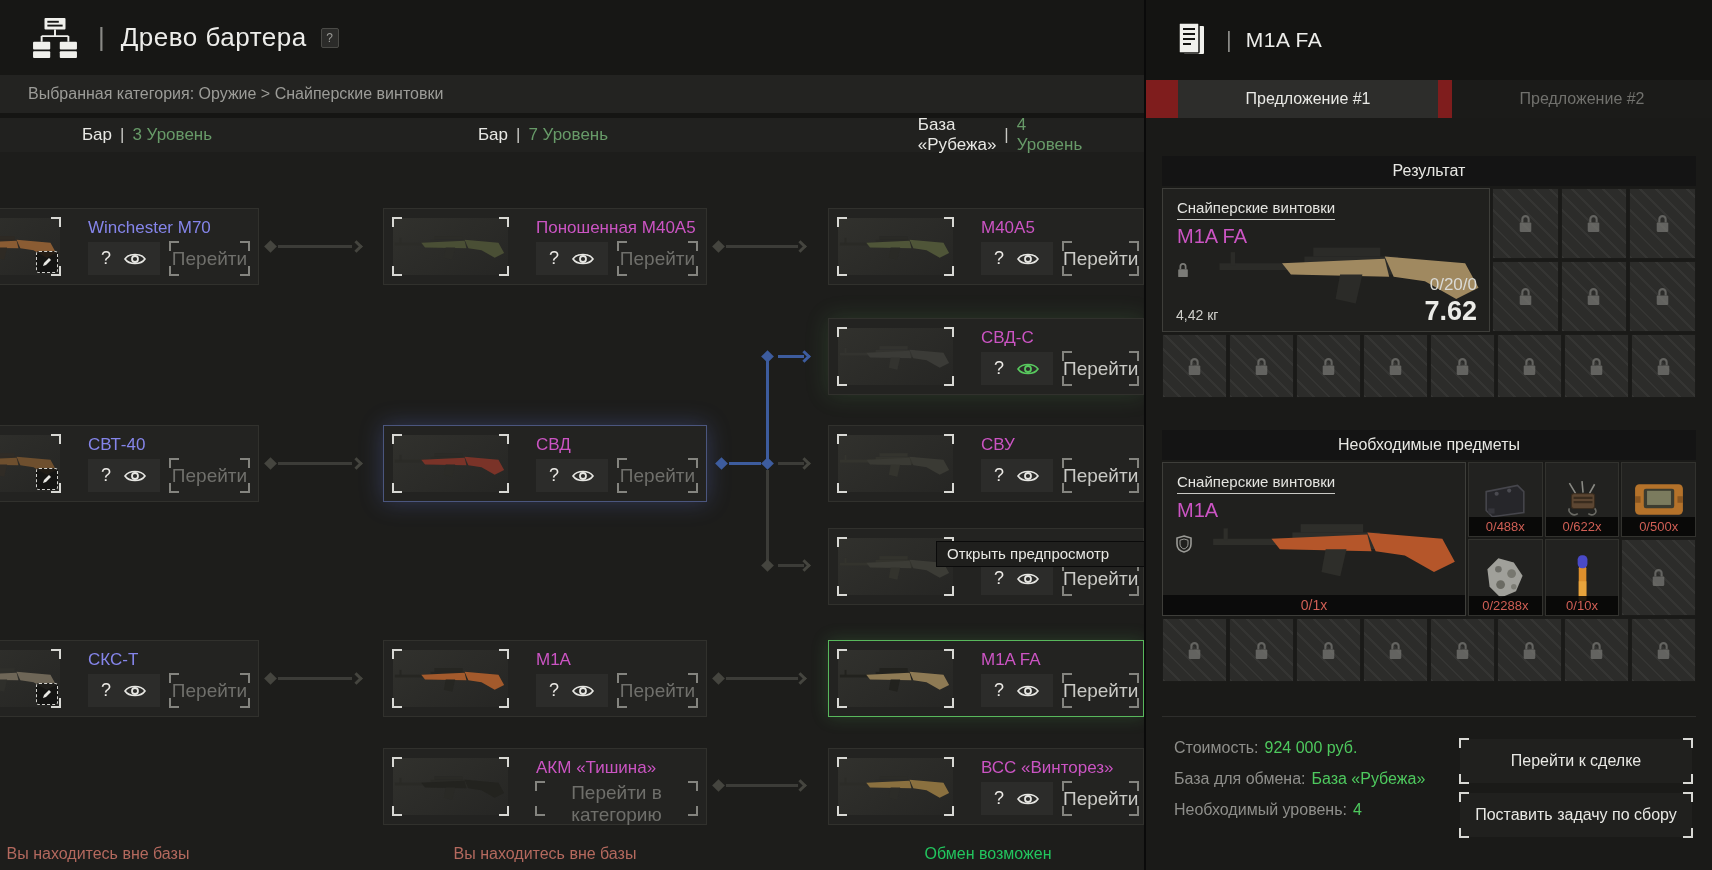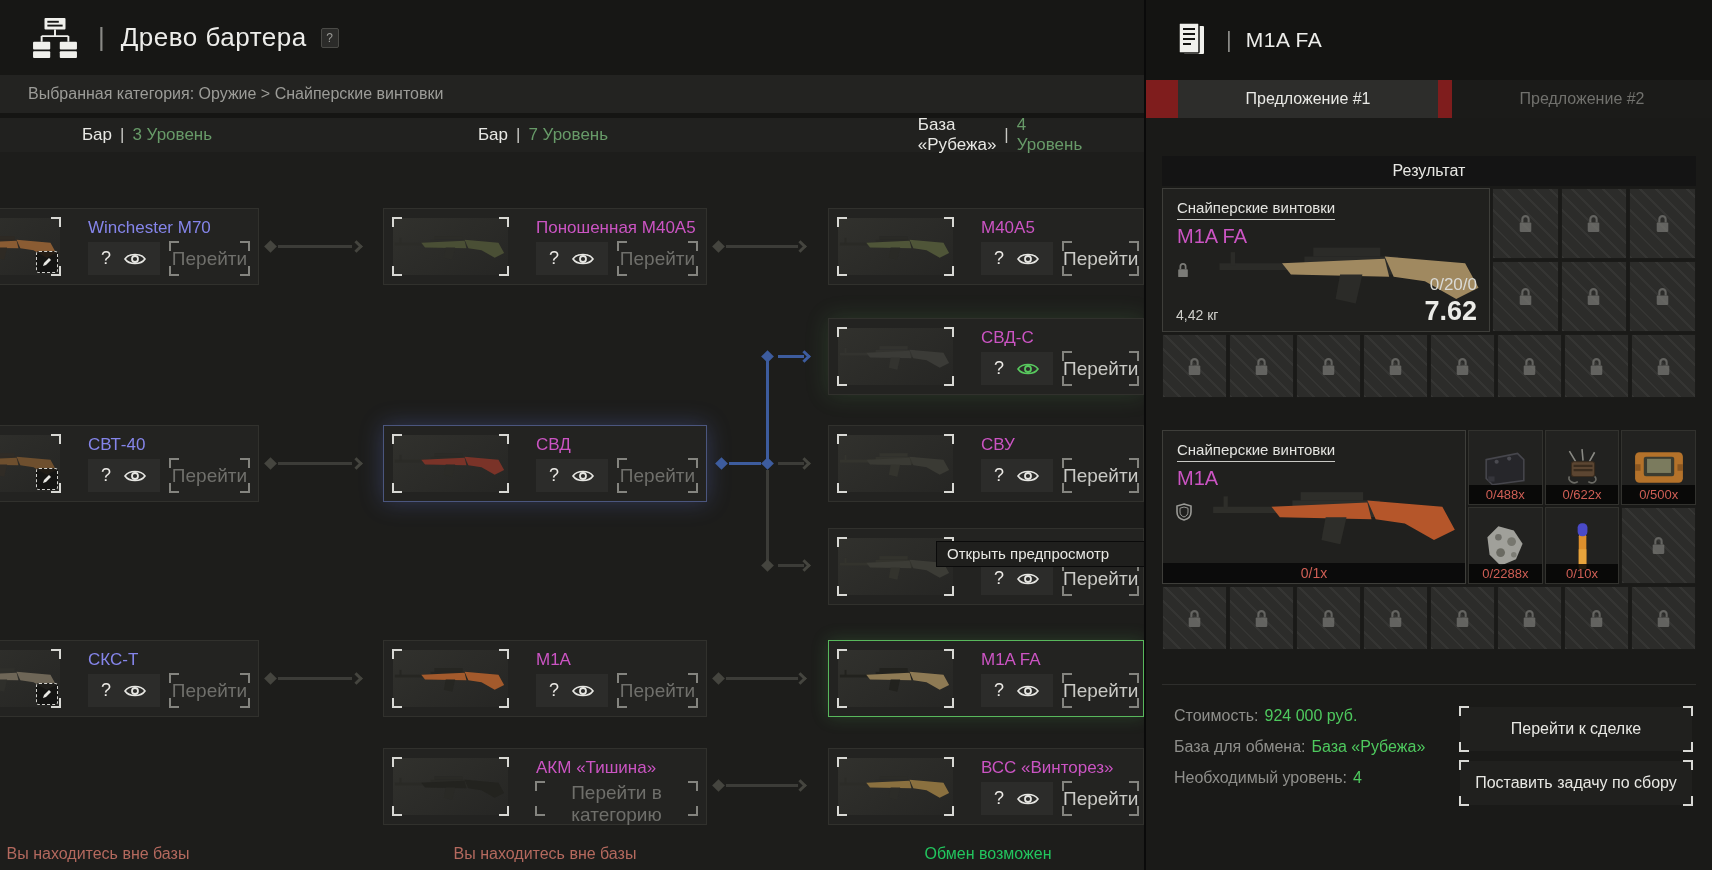--- a/index.html
+++ b/index.html
@@ -681,20 +681,21 @@
             </div>
           <div class="lockcell">
               <svg width="17" height="21" viewBox="0 0 16 20">
                 <use href="#lock"></use>
               </svg>
             </div>
         </div>
       </div>
 
       <div class="section" style="margin-top:32px">
+        <div class="sec-title">Необходимые предметы</div>
         <div class="req-row">
           <div class="icard" style="height:154px">
             <div class="cat">Снайперские винтовки</div>
             <div class="iname">M1A</div>
             <svg class="statlock" width="16" height="18" viewBox="0 0 16 18">
                 <use href="#shield"></use>
               </svg>
             <svg class="riflebig" width="250" height="84" viewBox="0 0 120 40" style="--c1:#2e2e2a;--c2:#b5562a;top:40px">
                 <use href="#rifle"></use>
               </svg>

